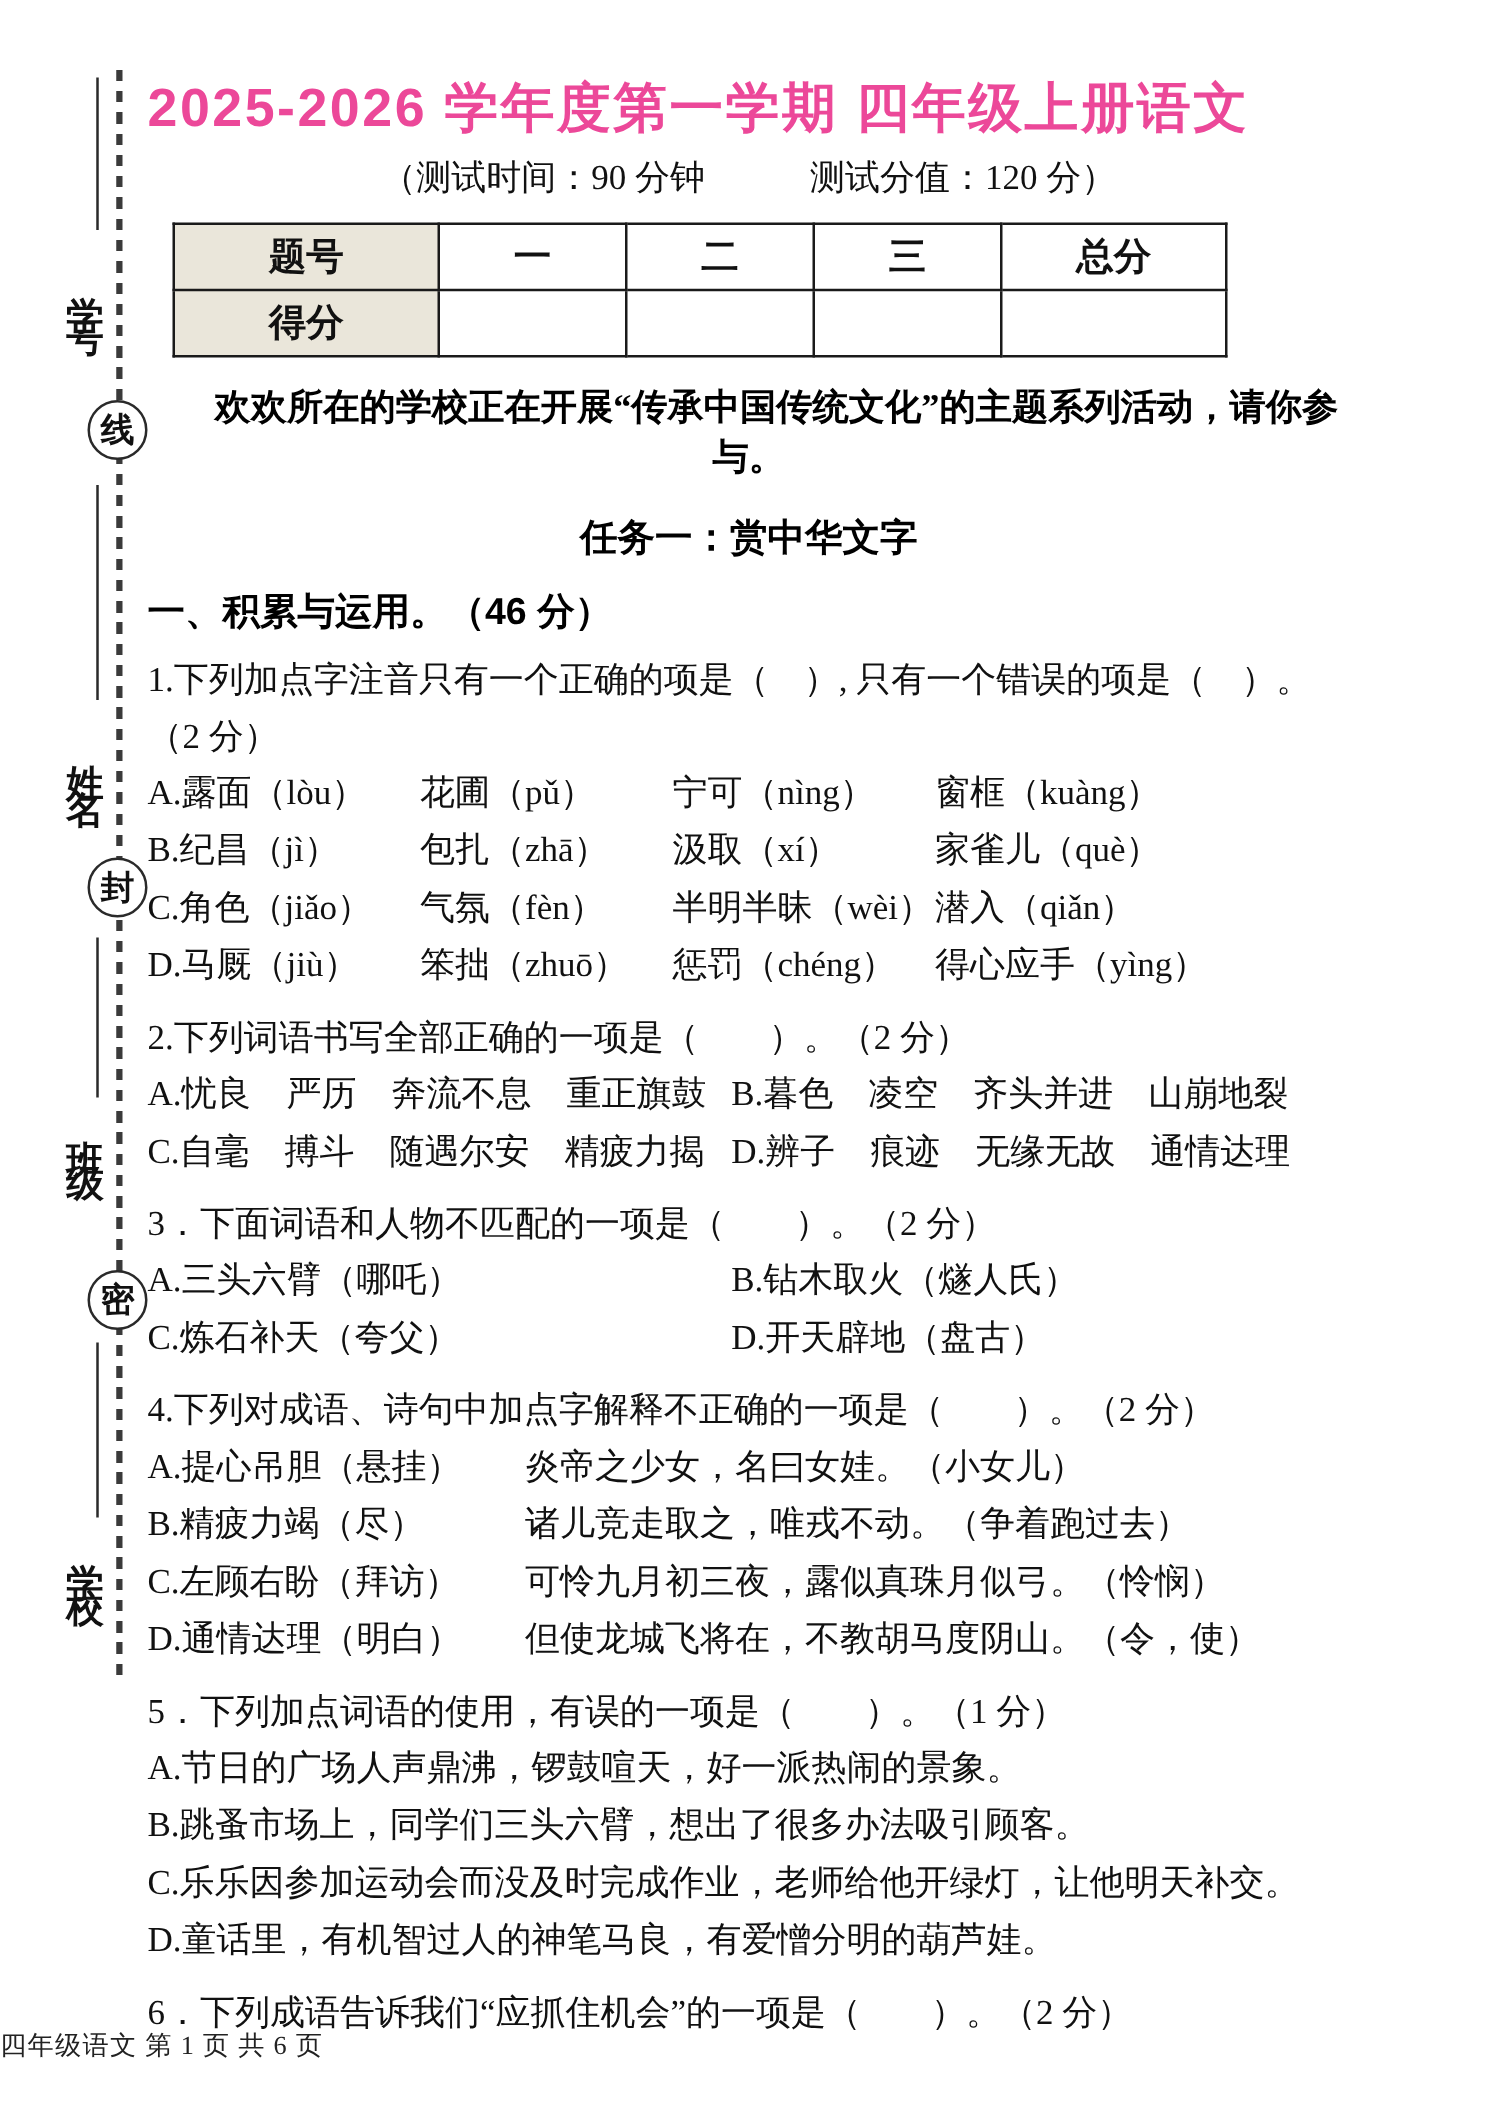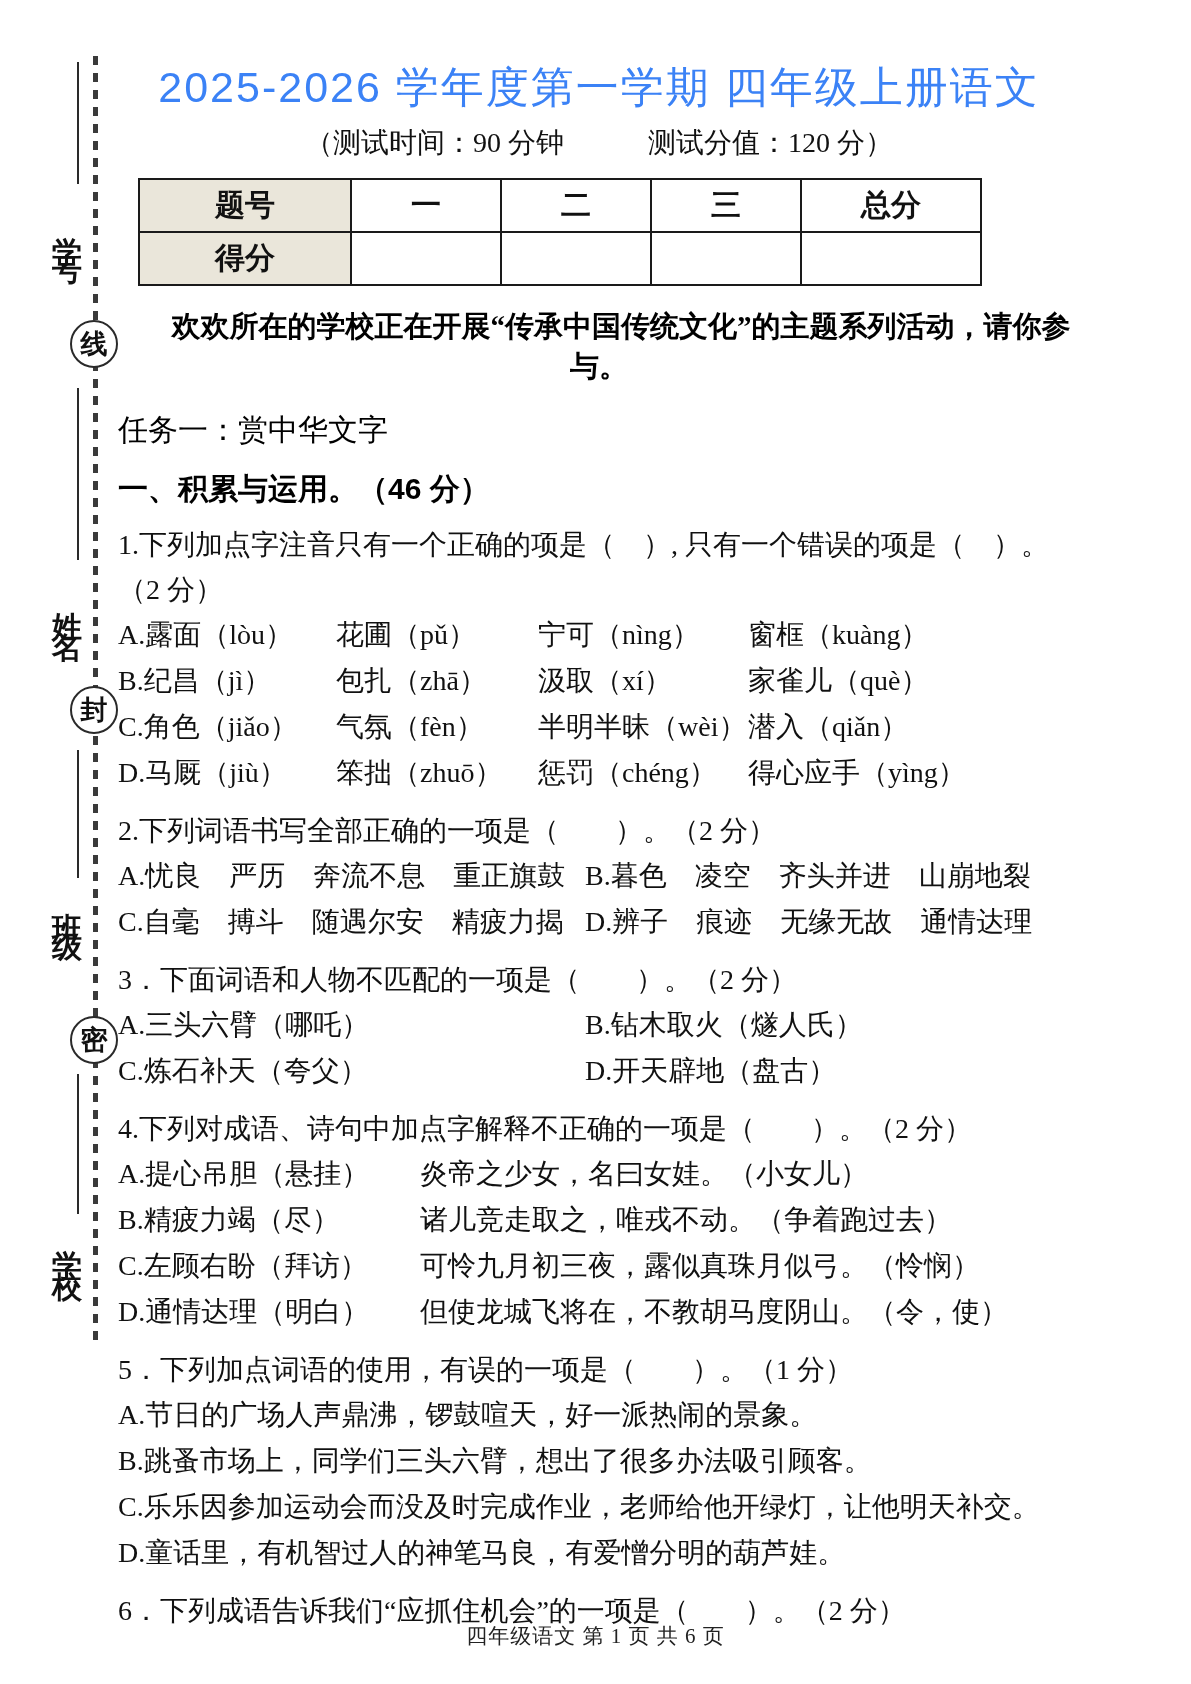--- a/index.html
+++ b/index.html
@@ -29,57 +29,57 @@
     border:2px solid #2a2a2a; border-radius:50%; background:#ffffff;
     display:flex; align-items:center; justify-content:center;
     font-size:27px; font-weight:bold; z-index:2;
     font-family:"Liberation Sans","DejaVu Sans",sans-serif;
   }
 
   
   .content { position:absolute; left:118px; top:58px; width:962px; }
   .title {
     font-family:"Liberation Sans","DejaVu Sans",sans-serif;
-    font-weight:normal; font-size:43px; line-height:58px;
-    text-align:center; letter-spacing:2px; color:#3b82f6;
+    font-weight:bold; font-size:43px; line-height:58px;
+    text-align:left; letter-spacing:2px; color:#ec4899;
   }
   .meta { font-size:28px; text-align:center; margin-top:8px; line-height:38px; }
 
   .score-table { border-collapse:collapse; margin:16px 0 0 20px; }
   .score-table td {
     border:2px solid #1a1a1a; height:53px; text-align:center;
     font-size:30px; font-weight:bold;
     font-family:"Liberation Sans","DejaVu Sans",sans-serif;
   }
   .shade { background:#eae6da; }
 
   .intro {
     font-weight:bold; font-size:29px; margin-top:20px;
     text-indent:44px; line-height:40px; color:#000;text-align:center;
   }
   .task-title {
-    text-align:left; font-weight:normal; font-size:30px; margin-top:24px;
+    text-align:center; font-weight:bold; font-size:30px; margin-top:24px;
     font-family:"Liberation Sans","DejaVu Sans",sans-serif; color:#000;
   }
   .section-title {
     font-weight:bold; font-size:30px; margin-top:18px;
     font-family:"Liberation Sans","DejaVu Sans",sans-serif; color:#000;
   }
 
   .stem { font-size:28px; margin-top:12px; line-height:45px; }
   .grid { display:grid; }
   .grid span { line-height:46px; font-size:28px; }
   .q1 { grid-template-columns:218px 202px 210px 1fr; }
   .q2 { grid-template-columns:467px 1fr; }
   .q3 { grid-template-columns:467px 1fr; }
   .q4 { grid-template-columns:302px 1fr; }
   .opt { font-size:28px; line-height:46px; }
 
   .footer {
-    position:absolute; left:0; right:0; bottom:34px; text-align:center;
+    position:absolute; left:0; right:0; bottom:34px; text-align:left;
     font-size:21px; letter-spacing:1px; color:#222;
   }
 </style>
 </head>
 <body>
 
 <div class="page">
 
   <div>
     <div class="dotline"></div>

